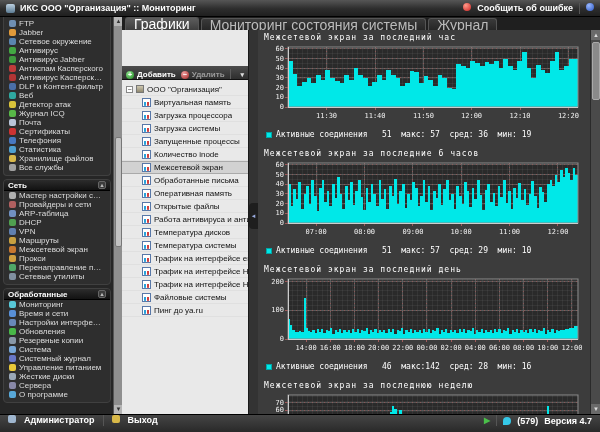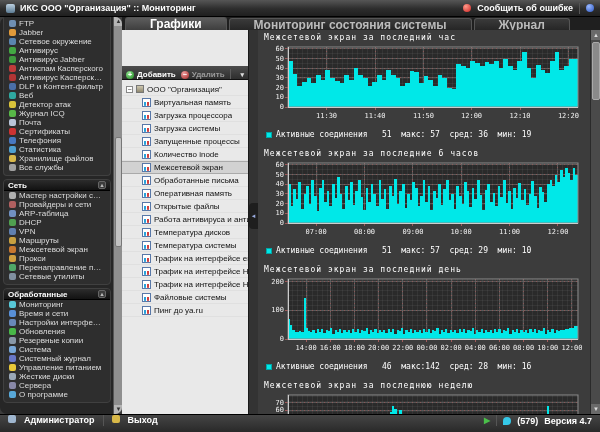--- a/index.html
+++ b/index.html
@@ -4,52 +4,52 @@
 <style>
   html,body{margin:0;padding:0;background:#666;}
   *{box-sizing:border-box;}
   .window{width:600px;height:432px;position:relative;background:#3c3c3c;
     font-family:"Liberation Sans",sans-serif;font-size:9px;overflow:hidden;
     -webkit-font-smoothing:antialiased;}
   
   .titlebar{height:17px;display:flex;align-items:center;gap:5px;padding:0 6px;
     background:linear-gradient(#565656,#2d2d2d 55%,#1f1f1f);border-bottom:1px solid #000;
     color:#fff;font-weight:bold;}
-  .tb-right{margin-left:auto;display:flex;align-items:center;gap:6px;}
+  .tb-right{margin-left:auto;display:flex;gap:6px;}
   .dot{display:inline-block;border-radius:50%;}
   .app-ico{width:9px;height:9px;border-radius:2px;background:linear-gradient(#bcd0e0,#5c7c94);}
   .err-ico{width:8px;height:8px;background:radial-gradient(circle at 35% 30%,#ff9a8a,#c22)}
   .info-ico{width:8px;height:8px;background:radial-gradient(circle at 35% 30%,#9ab8ff,#2a56c2)}
   .tb-sep{width:1px;height:11px;background:#555;}
   
   .main{display:flex;height:397px;}
   
-  .sidebar{width:122px;background:#262626;position:relative;padding:0 10px 0 2px;overflow:hidden;border-radius:7px;}
+  .sidebar{width:122px;background:#262626;position:relative;padding:0 10px 0 2px;overflow:hidden;}
   .sb-group{background:#2e2e2e;border:1px solid #404040;border-radius:4px;margin:3px 1px;padding:2px 0 3px;}
   .sb-group.cut{border-top:none;border-radius:0 0 4px 4px;margin-top:0;}
   .sb-header{height:11px;line-height:11px;display:flex;align-items:center;padding:0 4px;
     background:linear-gradient(#2c2c2c,#121212);border-bottom:1px solid #000;border-radius:3px 3px 0 0;
     color:#fff;font-weight:bold;font-size:8px;}
   .sb-header-btn{margin-left:auto;width:8px;height:8px;background:#3c3c3c;border:1px solid #666;
     border-radius:2px;color:#bbb;font-size:6px;line-height:6px;text-align:center;}
   .sb-item{height:9px;line-height:9px;padding:0 5px;color:#ddd;font-size:8px;white-space:nowrap;
     display:flex;align-items:center;cursor:default;}
   .sb-ico{display:inline-block;width:7px;height:7px;border-radius:2px;margin-right:3px;flex:0 0 7px;}
   .sb-label{overflow:hidden;text-overflow:ellipsis;}
   
   .sb-scroll{position:absolute;top:0;right:0;width:9px;height:100%;background:#8f8f8f;border-left:1px solid #555;}
   .scroll-arrow{position:absolute;left:0;width:9px;height:9px;background:#b5b5b5;color:#333;
     font-size:6px;line-height:9px;text-align:center;}
   .sb-scroll .up{top:0;} .sb-scroll .down{bottom:0;}
   .sb-thumb{position:absolute;left:1px;width:7px;top:120px;height:110px;background:#c2c2c2;border:1px solid #777;border-radius:2px;}
   
   .content{flex:1;display:flex;flex-direction:column;min-width:0;}
   .tabstrip{height:13px;background:#1f1f1f;display:flex;align-items:flex-end;gap:2px;padding-left:3px;}
-  .tab{font-size:12px;font-weight:bold;color:#bbb;background:linear-gradient(#3a3a3a,#262626);
-    border:1px solid #555;border-bottom:none;border-radius:3px 3px 0 0;padding:1px 24px 1px;height:12px;line-height:10px;white-space:nowrap;}
+  .tab{font-size:14px;font-weight:normal;color:#bbb;background:linear-gradient(#3a3a3a,#262626);
+    border:1px solid #555;border-bottom:none;border-radius:3px 3px 0 0;padding:1px 8px 1px;height:12px;line-height:10px;white-space:nowrap;}
   .tab.active{background:linear-gradient(#5d5d5d,#3e3e3e);color:#fff;height:13px;}
   .body{flex:1;display:flex;min-height:0;}
   
   .treepanel{width:126px;display:flex;flex-direction:column;background:#e9e9e9;}
   .toolbar{height:14px;flex:0 0 14px;display:flex;align-items:flex-end;gap:5px;padding:0 4px;
     background:linear-gradient(#4d4d4d,#2e2e2e);border-bottom:1px solid #111;color:#fff;font-size:8px;font-weight:bold;margin-top:36px;}
   .tbtn{display:flex;align-items:center;gap:3px;}
   .tbtn .mini{width:8px;height:8px;border-radius:50%;color:#fff;font-size:7px;line-height:8px;text-align:center;font-weight:bold;}
   .add .mini{background:radial-gradient(circle at 35% 30%,#8fe08f,#1d8a1d);}
   .rem .mini{background:radial-gradient(circle at 35% 30%,#f0a0a0,#a02020);}

